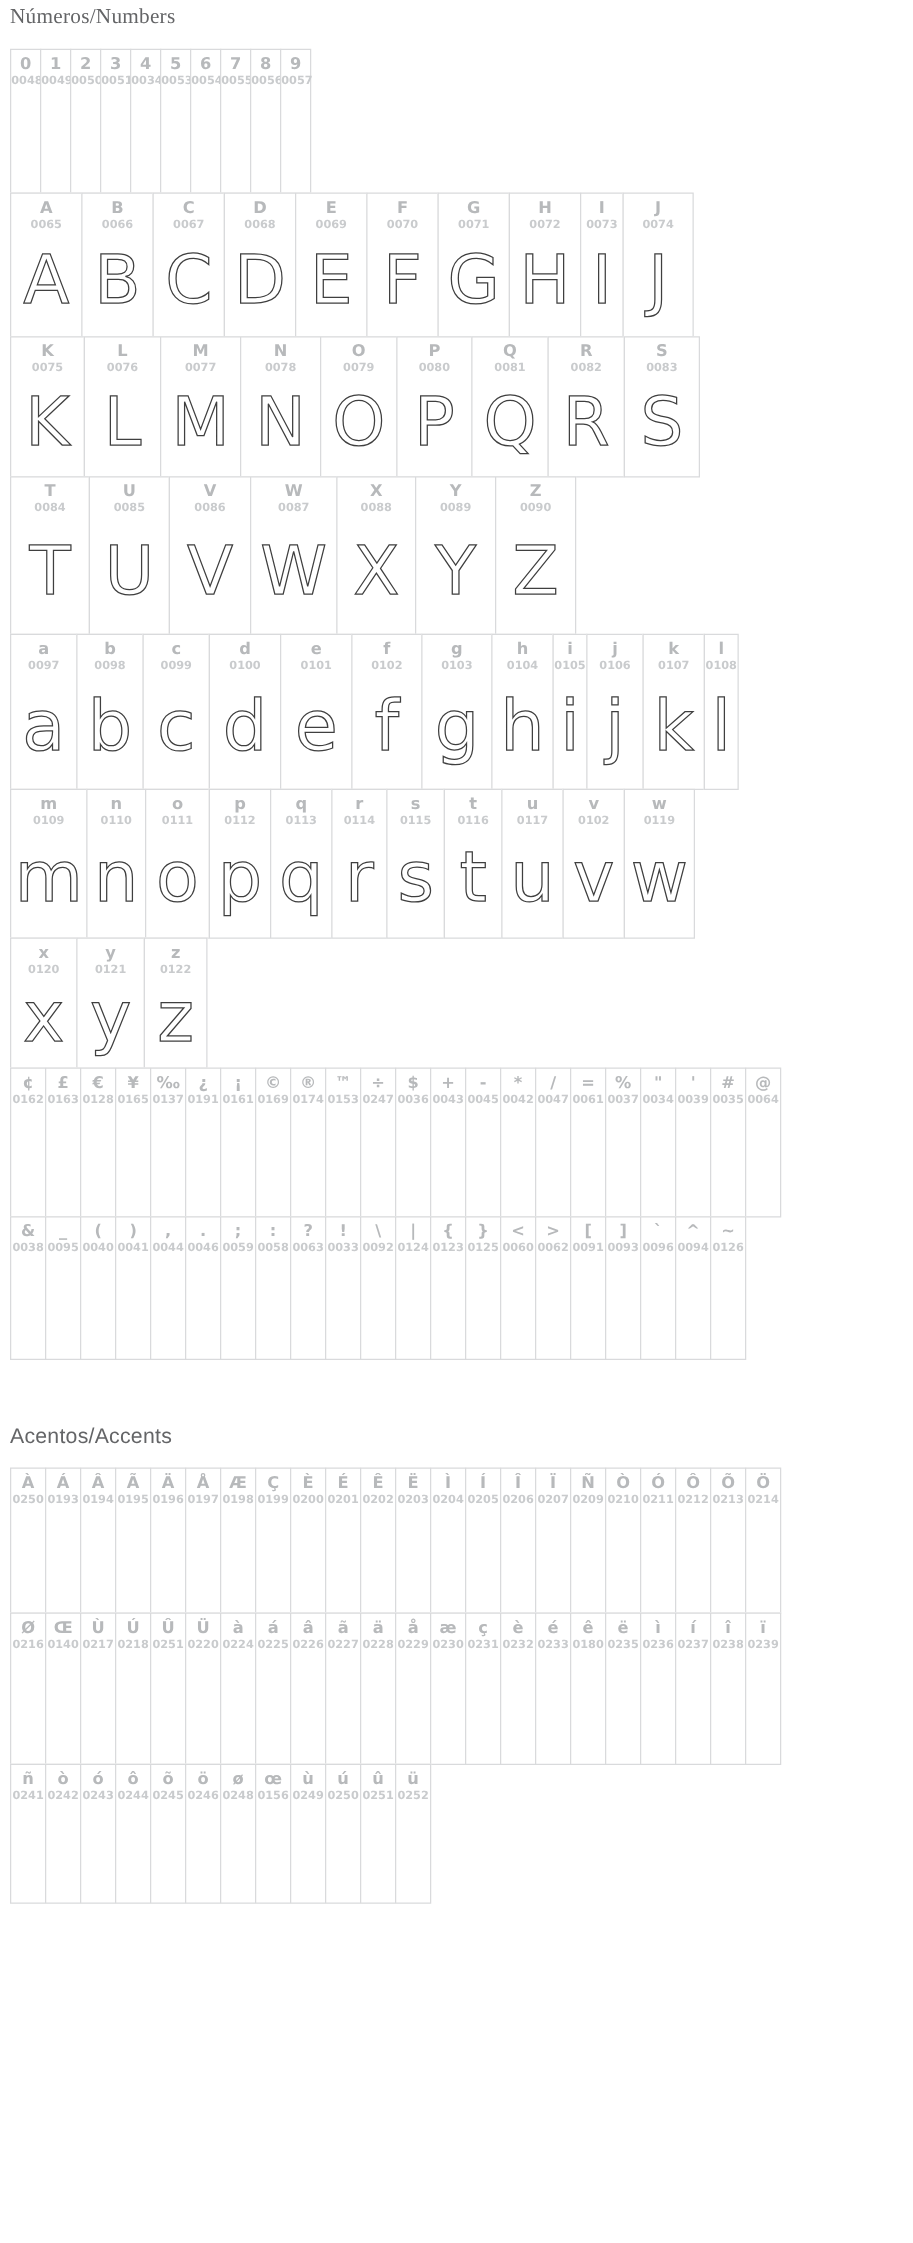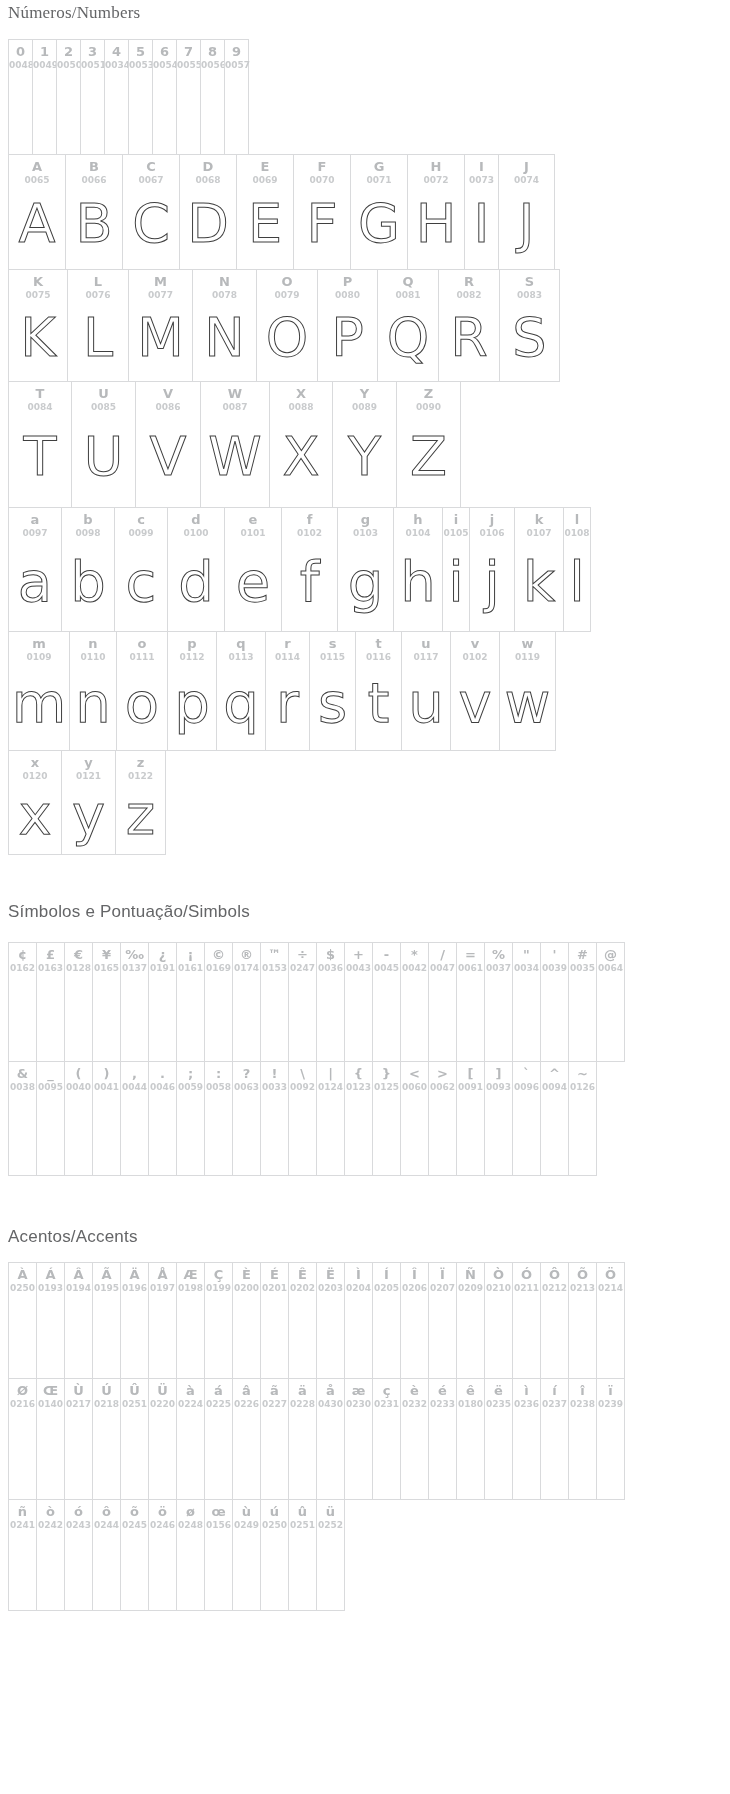--- a/index.html
+++ b/index.html
@@ -473,21 +473,20 @@
         <div class="glyph-cell" style="width: 51px;">
           <div class="cell-header">
             <div class="cell-char">z</div>
             <div class="cell-code">0122</div>
           </div>
           <div class="cell-glyph" style="font-size: 56px; line-height: 65px;">z</div>
         </div>
       </div>
     </section>
     <section class="glyph-section" id="section-symbols">
-      <h2 class="section-title">Símbolos e Pontuação/Simbols</h2>
       <div class="glyph-row" style="height: 120px;">
         <div class="glyph-cell" style="width: 29px;">
           <div class="cell-header">
             <div class="cell-char">¢</div>
             <div class="cell-code">0162</div>
           </div>
         </div>
         <div class="glyph-cell" style="width: 29px;">
           <div class="cell-header">
             <div class="cell-char">£</div>
@@ -943,21 +942,21 @@
         </div>
         <div class="glyph-cell" style="width: 29px;">
           <div class="cell-header">
             <div class="cell-char">ä</div>
             <div class="cell-code">0228</div>
           </div>
         </div>
         <div class="glyph-cell" style="width: 29px;">
           <div class="cell-header">
             <div class="cell-char">å</div>
-            <div class="cell-code">0430</div>
+            <div class="cell-code">0229</div>
           </div>
         </div>
         <div class="glyph-cell" style="width: 29px;">
           <div class="cell-header">
             <div class="cell-char">æ</div>
             <div class="cell-code">0230</div>
           </div>
         </div>
         <div class="glyph-cell" style="width: 29px;">
           <div class="cell-header">

